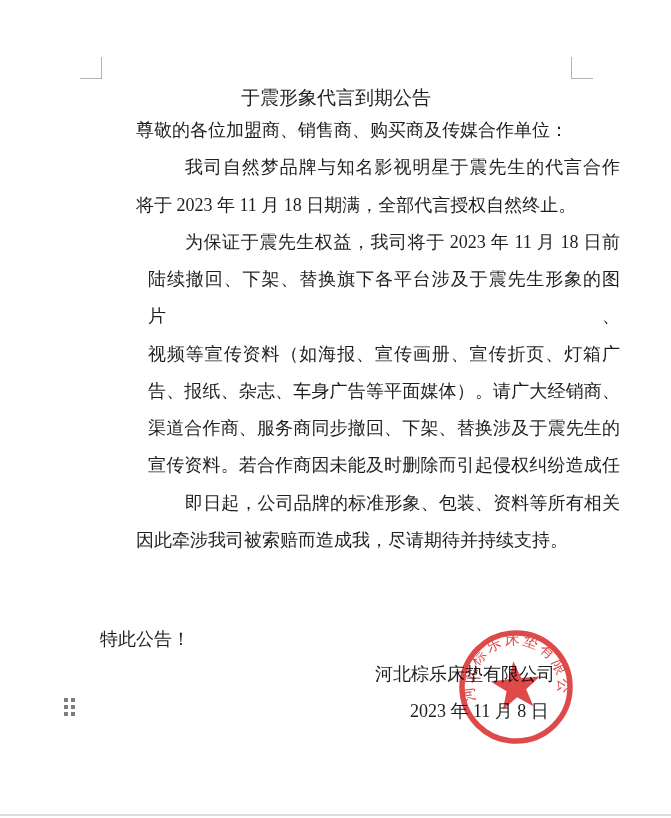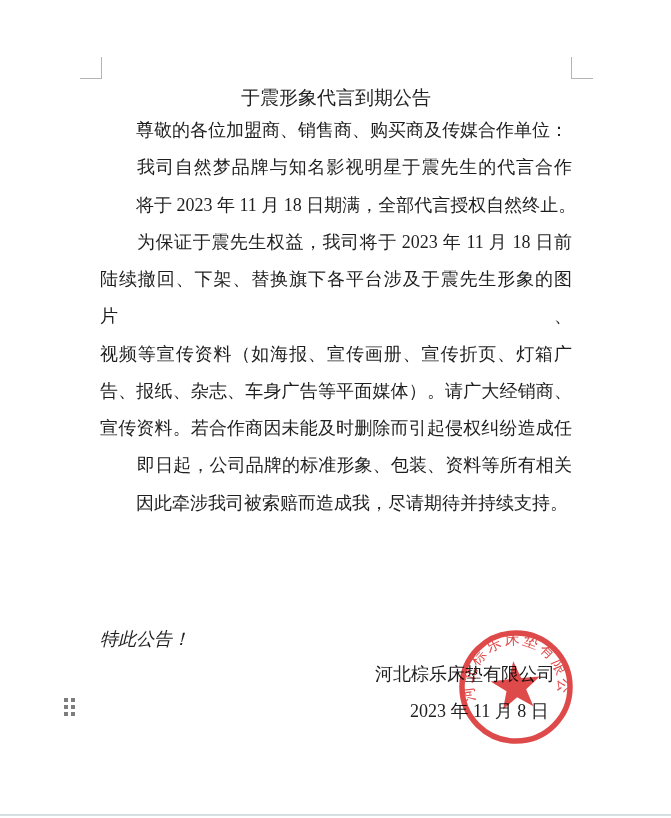--- a/index.html
+++ b/index.html
@@ -42,30 +42,29 @@
     position: absolute;
     left: 100px; top: 112px;
     width: 472px;
   }
   .line {
     width: 472px;
     line-height: 37.25px;
     font-size: 18px;
     text-align: justify;
   }
-  .line.j  { text-align-last: justify; }
+  .line.j  { text-align-last: justify; margin-left: 48px; }
   .line.pe { text-align: left; text-align-last: left; margin-left: 36px; }
   .line.ind { text-indent: 37px; }
 
   .closing {
     position: absolute;
     left: 100px; top: 627px;
     font-size: 18px; line-height: 24px;
     white-space: nowrap;
-    font-style: italic;
   }
   .company {
     position: absolute;
     left: 375px; top: 662px;
     font-size: 18px; line-height: 24px;
     white-space: nowrap;
   }
   .docdate {
     position: absolute;
     left: 410px; top: 699px;
@@ -126,20 +125,21 @@
   <div class="title">于震形象代言到期公告</div>
 
   <div class="bodytext">
     <div class="line pe">尊敬的各位加盟商、销售商、购买商及传媒合作单位：</div>
     <div class="line j ind">我司自然梦品牌与知名影视明星于震先生的代言合作</div>
     <div class="line pe">将于 2023 年 11 月 18 日期满，全部代言授权自然终止。</div>
     <div class="line j ind">为保证于震先生权益，我司将于 2023 年 11 月 18 日前</div>
     <div class="line j">陆续撤回、下架、替换旗下各平台涉及于震先生形象的图片、</div>
     <div class="line j">视频等宣传资料（如海报、宣传画册、宣传折页、灯箱广</div>
     <div class="line j">告、报纸、杂志、车身广告等平面媒体）。请广大经销商、</div>
+    <div class="line j">渠道合作商、服务商同步撤回、下架、替换涉及于震先生的</div>
     <div class="line j">宣传资料。若合作商因未能及时删除而引起侵权纠纷造成任</div>
     <div class="line j ind">即日起，公司品牌的标准形象、包装、资料等所有相关</div>
     <div class="line pe">因此牵涉我司被索赔而造成我，尽请期待并持续支持。</div>
   </div>
 
   <div class="closing">特此公告！</div>
   <div class="company">河北棕乐床垫有限公司</div>
   <div class="docdate">2023 年 11 月 8 日</div>
 
   <div class="stamp">

